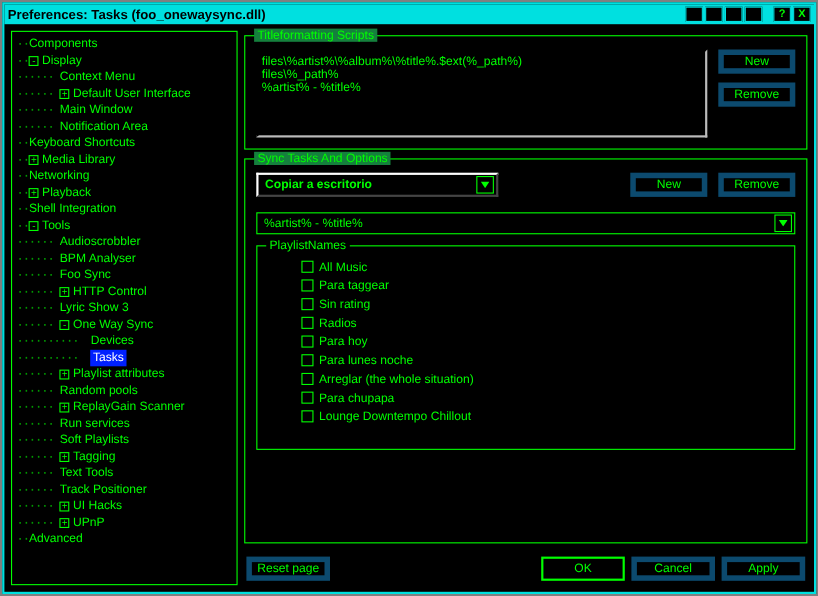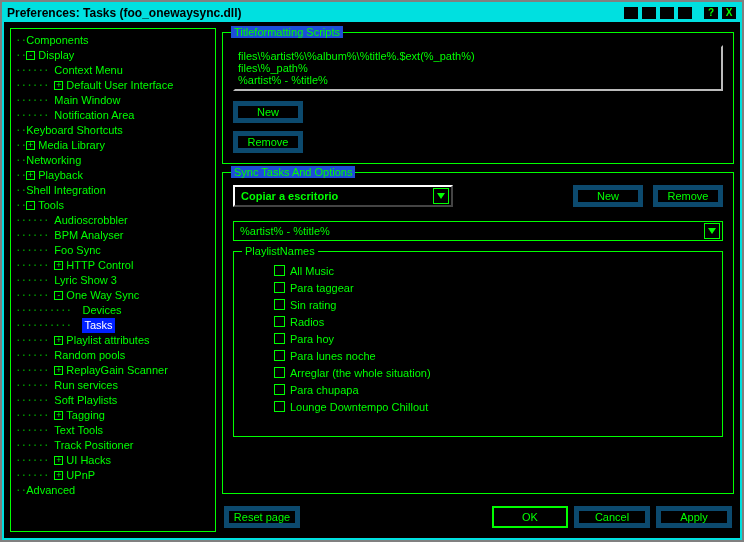--- a/index.html
+++ b/index.html
@@ -75,27 +75,27 @@
   }
   .right { flex: 1; display: flex; flex-direction: column; gap: 8px; position: relative; }
   .groupbox {
     border: 1px solid #00ff00;
     position: relative;
     padding: 12px 10px 10px 10px;
   }
   .groupbox-title {
     position: absolute;
     top: -7px; left: 8px;
-    background: #1d4ed8;
+    background: #15803d;
     color: #00ff00;
     padding: 0 3px;
     font-size: 11px;
   }
   .scripts {
-    display: flex; gap: 10px; flex-direction: column;
+    display: flex; gap: 10px;
   }
   .textarea {
     flex: 1;
     height: 80px;
     background: #000;
     border: 2px inset #888;
     border-color: #444 #bbb #bbb #444;
     padding: 3px;
     color: #00ff00;
     font-size: 11px;

